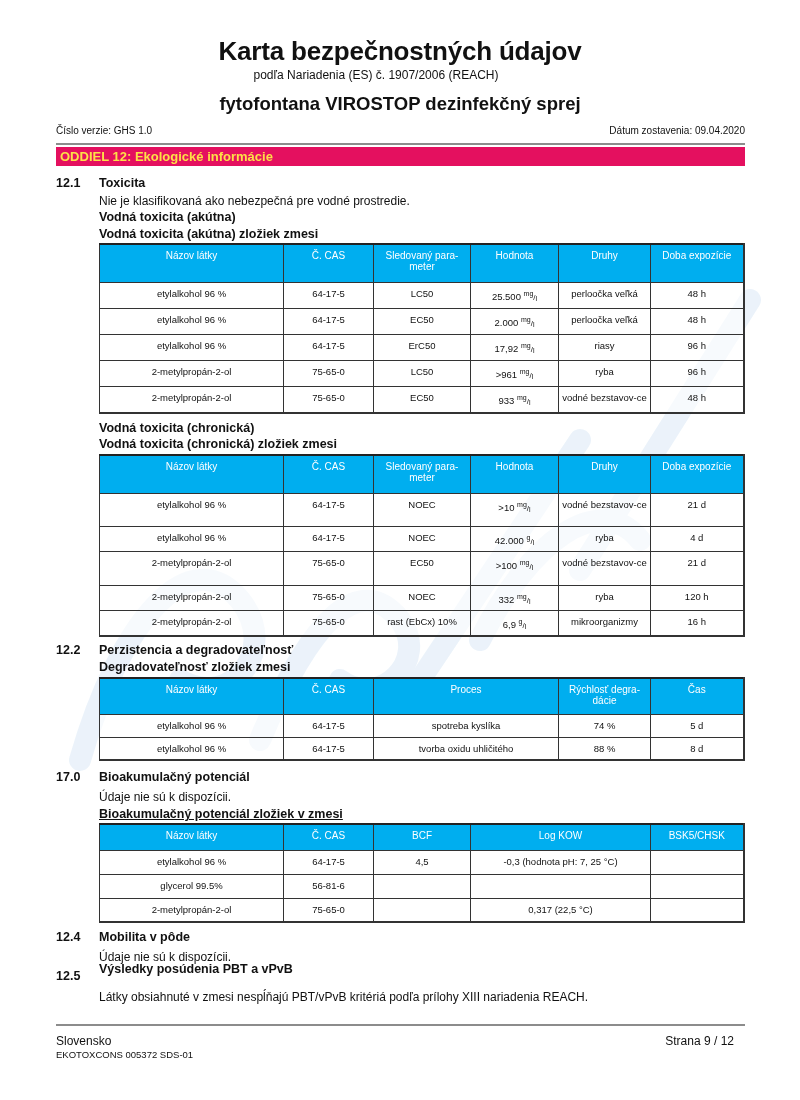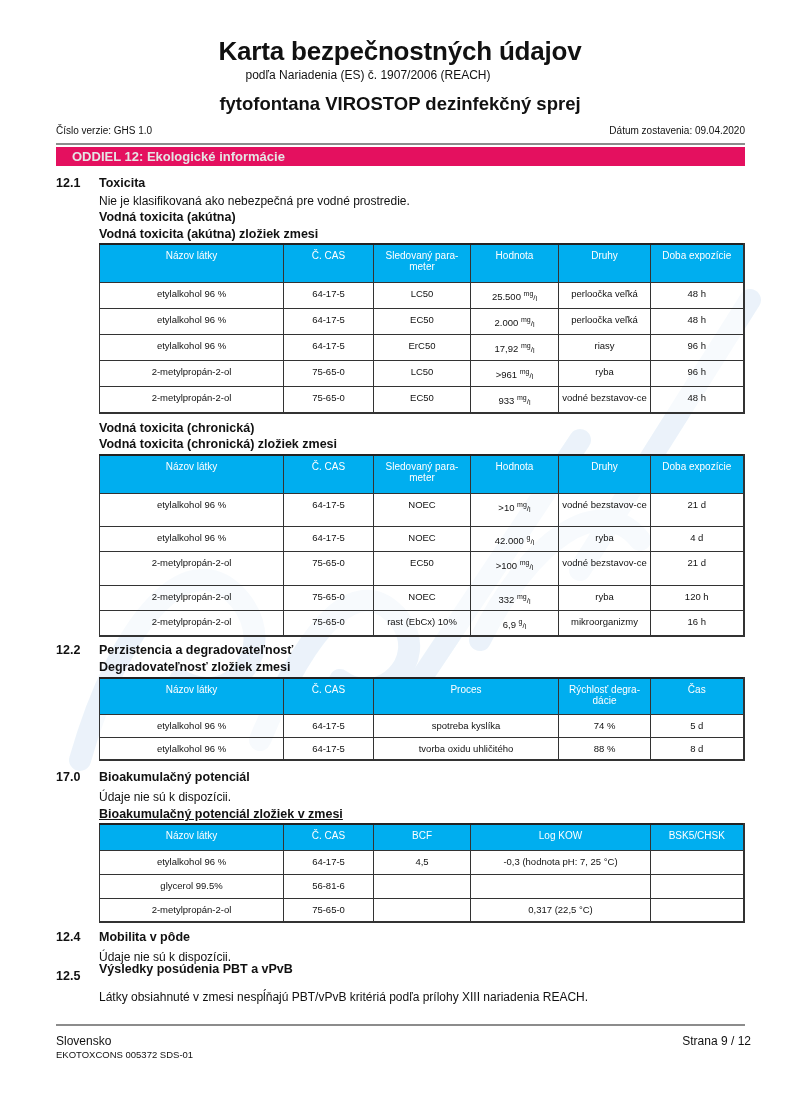--- a/index.html
+++ b/index.html
@@ -1,44 +1,44 @@
 <!DOCTYPE html>
 <html><head>
 <meta charset="utf-8">
 <style>
   html, body { margin: 0; padding: 0; background: #ffffff; }
   body { width: 800px; height: 1100px; position: relative; overflow: hidden;
          font-family: "Liberation Sans", sans-serif; color: #111; }
   .abs { position: absolute; }
   .watermark { position: absolute; left: 60px; top: 240px; width: 720px; height: 560px; pointer-events: none; }
   .title { left: 0; width: 800px; top: 36px; text-align: center; font-size: 26px; font-weight: bold; letter-spacing: -0.2px; }
-  .subtitle { left: 0; width: 736px; top: 68px; text-align: center; font-size: 12px; }
+  .subtitle { left: 8px; width: 736px; top: 68px; text-align: center; font-size: 12px; }
   .product { left: 0; width: 800px; top: 93px; text-align: center; font-size: 18.5px; font-weight: bold; }
   .meta { top: 125px; font-size: 10px; }
   .meta-left { left: 56px; }
   .meta-right { right: 55px; text-align: right; }
   .rule { left: 56px; width: 689px; height: 2px; background: #8c8c8c; }
-  .section-bar { left: 56px; width: 689px; top: 147px; height: 19px; background: #e4105f; color: #e5e5e5;
-                 font-weight: bold; font-size: 13px; line-height: 19px; padding-left: 16px; box-sizing: border-box; }
+  .section-bar { left: 56px; width: 689px; top: 147px; height: 19px; background: #e4105f; color: #fde047;
+                 font-weight: bold; font-size: 13px; line-height: 19px; padding-left: 4px; box-sizing: border-box; }
   .sub-num { left: 56px; font-size: 12.5px; font-weight: bold; }
   .sub-title { left: 99px; font-size: 12.5px; font-weight: bold; }
   .body-text { left: 99px; font-size: 12px; }
   .tbl-title { left: 99px; font-size: 12.5px; font-weight: bold; }
   table.dt { position: absolute; left: 99px; width: 644px; border-collapse: collapse; table-layout: fixed; font-size: 9.5px; }
   table.dt th { background: #00aeef; color: #fff; font-weight: normal; font-size: 10px; vertical-align: top; padding: 5px 2px 3px; text-align: center;
                 border-left: 1px solid #333; border-right: 1px solid #333; border-top: 2px solid #222; line-height: 11px; }
   table.dt td { border: 1px solid #333; text-align: center; vertical-align: top; padding: 5px 2px 2px; line-height: 12px; background: rgba(255,255,255,0.6); }
   table.dt tr:last-child td { border-bottom: 2px solid #333; }
   table.dt td:last-child, table.dt th:last-child { border-right: 2px solid #333; }
   sup.unit { font-size: 7px; vertical-align: 4px; }
   sub.unit { font-size: 7px; vertical-align: -1px; }
   .footer-rule { left: 56px; width: 689px; top: 1024px; height: 2px; background: #8c8c8c; }
   .foot-l1 { left: 56px; top: 1034px; font-size: 12px; }
   .foot-l2 { left: 56px; top: 1049px; font-size: 9.5px; }
-  .foot-r { right: 49px; top: 1034px; font-size: 12px; }
+  .foot-r { right: 66px; top: 1034px; font-size: 12px; }
 </style>
 </head>
 <body>
 
 <svg class="watermark" viewBox="0 0 720 560">
   <g fill="none" stroke="#dbe9f6" stroke-width="22" stroke-linecap="round" opacity="0.55">
     <path d="M20 520 C 60 380, 130 300, 180 360 C 220 410, 170 470, 120 440"></path>
     <path d="M200 500 C 250 380, 300 330, 340 380 C 370 420, 320 470, 280 440"></path>
     <path d="M360 440 L 520 200"></path>
     <path d="M420 400 C 470 300, 540 250, 580 300"></path>

